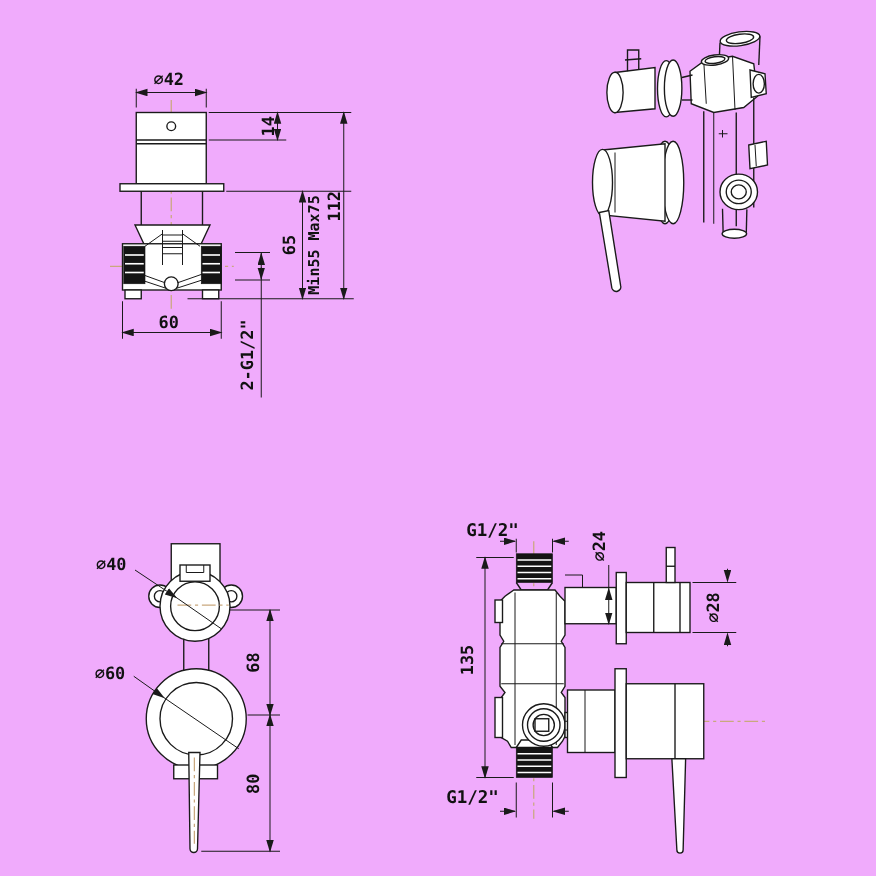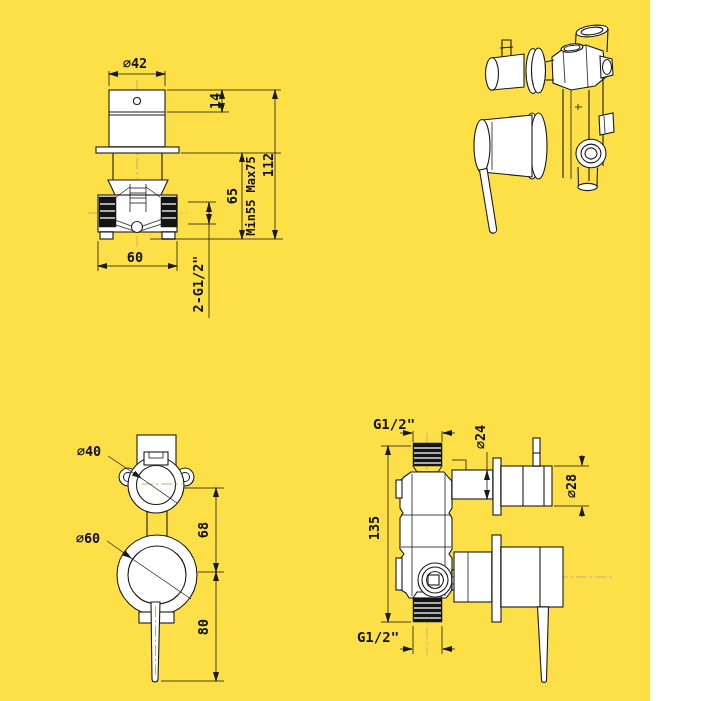--- a/index.html
+++ b/index.html
@@ -1,16 +1,16 @@
 <!DOCTYPE html>
 <html><head>
 <meta charset="utf-8">
 <style>
   html,body { margin:0; padding:0; background:#ffffff; }
-  #sheet { position:relative; width:650px; height:701px; background:#fde047; overflow:hidden; }
+  #sheet { position:relative; width:701px; height:701px; background:#f0abfc; overflow:hidden; }
   svg { position:absolute; left:0; top:0; }
   .ln  { stroke:#1a1a1a; stroke-width:1.1; fill:none; }
   .fw  { stroke:#1a1a1a; stroke-width:1.1; fill:#ffffff; }
   .thin{ stroke:#1a1a1a; stroke-width:0.8; fill:none; }
   .thr { fill:#141414; stroke:#141414; stroke-width:0.5; }
   .ridge { stroke:#ffffff; stroke-width:1.3; fill:none; }
   .cl  { stroke:#c9a87e; stroke-width:1; fill:none; stroke-dasharray:11 3 2.5 3; }
   text { font-family:"DejaVu Sans Mono","DejaVu Sans",monospace; font-weight:bold; fill:#111111; }
   .t13 { font-size:13.5px; } .t12 { font-size:12px; } .t14 { font-size:14px; }
 </style>

